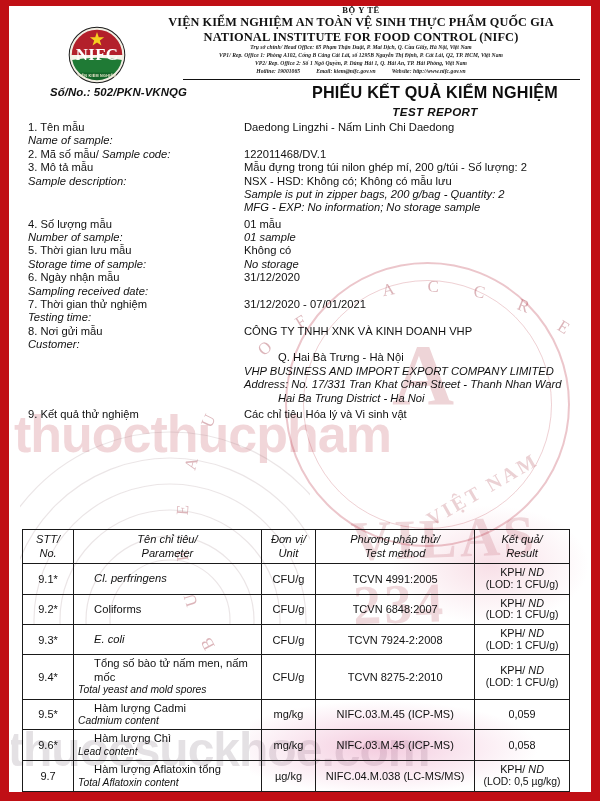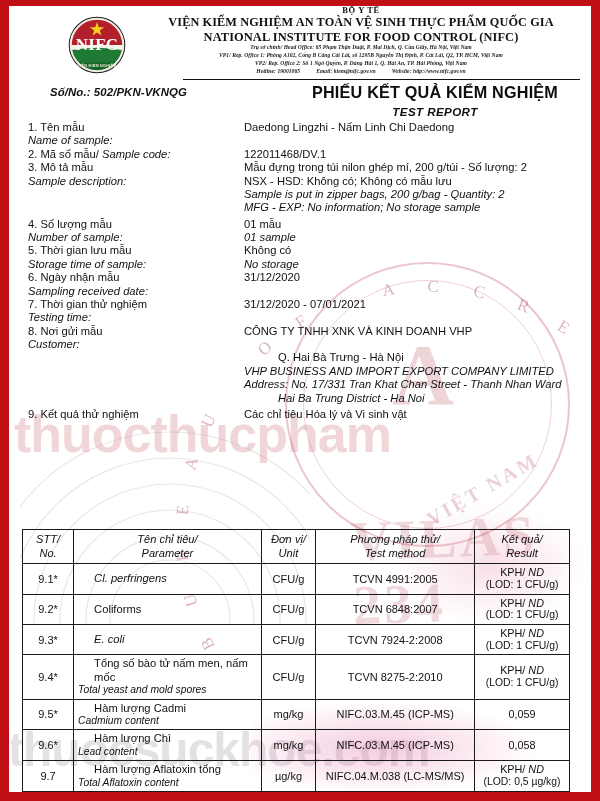--- a/index.html
+++ b/index.html
@@ -93,21 +93,21 @@
     position: absolute; left: 390px; top: 505px; width: 200px; height: 120px;
     background: radial-gradient(ellipse at 50% 50%, rgba(232,150,175,0.30), rgba(232,150,175,0) 70%);
   }
 
   
   #content { position: absolute; left: 0; top: 0; width: 600px; height: 801px; z-index: 10; }
 
   
   .letterhead { position: absolute; left: 11px; top: 6px; width: 580px; }
   .logo {
-    position: absolute; left: 52px; top: 8px;
+    position: absolute; left: 52px; top: 18px;
     width: 68px; height: 62px;
   }
   .org-block { margin-left: 128px; text-align: center; padding-right: 8px; }
   .ministry {
     font-family: "Liberation Serif", serif; font-weight: 700;
     font-size: 8.5px; letter-spacing: .6px; color: #111; line-height: 1.1;
   }
   .org-vn {
     font-family: "Liberation Serif", serif; font-weight: 700;
     font-size: 12.4px; letter-spacing: .1px; color: #111; line-height: 1.15;

